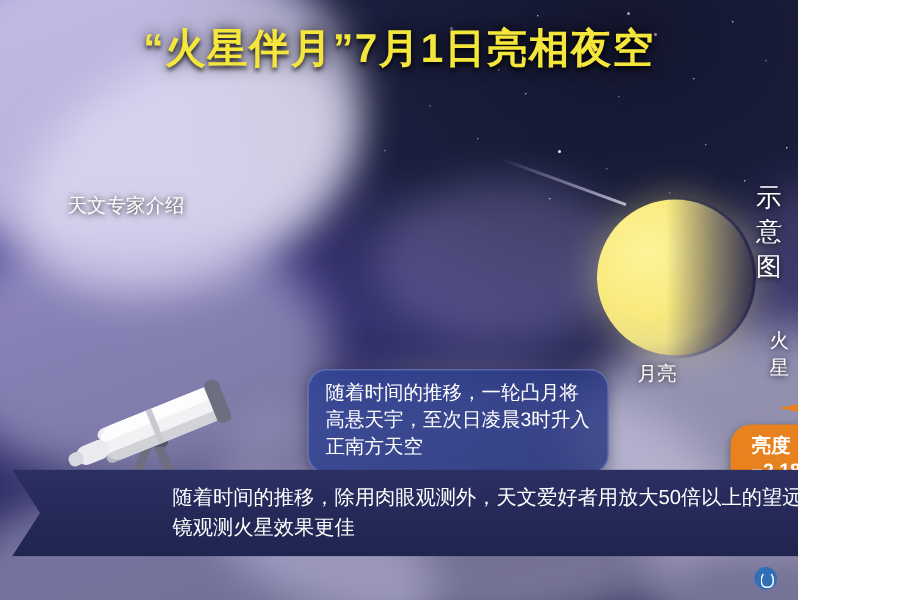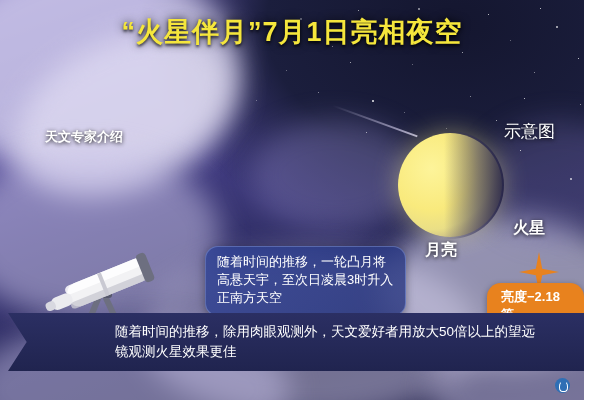--- a/index.html
+++ b/index.html
@@ -1,19 +1,19 @@
 <!DOCTYPE html>
 <html><head>
 <meta charset="utf-8">
 <style>
   html,body{margin:0;padding:0;}
   body{width:600px;height:400px;overflow:hidden;
        font-family:"Liberation Sans","DejaVu Sans",sans-serif;}
 
-  #poster{position:relative;width:584px;height:400px;overflow:hidden;
+  #poster{position:relative;width:532px;height:400px;overflow:hidden;
           background:#1b1d3a;}
 
   
   .sky{position:absolute;inset:0;
        background:
          radial-gradient(ellipse 420px 300px at 78% 6%, #14162f 0%, #1b1e3d 45%, rgba(27,30,61,0) 75%),
          linear-gradient(160deg,#6f63b4 0%, #5b51a3 18%, #3f3a7e 40%, #2a2a5c 62%, #232447 80%, #2c2b55 100%);}
   .cloud{position:absolute;border-radius:50%;filter:blur(14px);pointer-events:none;}
   .c1{left:-60px;top:-40px;width:300px;height:220px;background:rgba(224,220,245,.72);}
   .c2{left:10px;top:40px;width:230px;height:150px;background:rgba(236,233,250,.55);transform:rotate(-25deg);}
@@ -40,26 +40,26 @@
   .moon-shadow{position:absolute;right:-2px;top:-2px;width:60px;height:108px;
         border-radius:0 54px 54px 0/0 54px 54px 0;
         background:linear-gradient(90deg, rgba(40,38,80,0) 0%, rgba(45,42,85,.55) 55%, rgba(35,33,70,.9) 100%);}
   .moon-streak{position:absolute;left:330px;top:120px;width:90px;height:2px;z-index:3;
         background:linear-gradient(90deg,rgba(255,255,255,0),rgba(230,225,255,.75));transform:rotate(20deg);}
 
   
   .mars-star{position:absolute;left:519px;top:252px;width:40px;height:40px;z-index:5;}
 
   
-  .lbl{position:absolute;color:#fff;font-size:16px;font-weight:bold;z-index:6;
+  .lbl{position:absolute;color:#fff;font-size:13px;font-weight:normal;z-index:6;
        text-shadow:0 1px 4px rgba(0,0,0,.9);}
   .lbl-moon{left:425px;top:240px;}
   .lbl-mars{left:513px;top:218px;}
   .lbl-schem{left:504px;top:120px;font-weight:normal;font-size:17px;}
-  .lbl-expert{left:45px;top:128px;font-size:13px;font-weight:bold;}
+  .lbl-expert{left:45px;top:128px;font-size:13px;font-weight:normal;}
 
   
   .box{position:absolute;border-radius:13px;z-index:6;
        background:linear-gradient(135deg, rgba(46,66,150,.80), rgba(38,52,125,.80));
        border:1px solid rgba(140,160,225,.45);
        box-shadow:0 2px 9px rgba(0,0,0,.35);}
   .box-main{left:38px;top:146px;width:286px;padding:7px 12px 9px;}
   .box-head{color:#f5e63c;font-size:18px;font-weight:bold;line-height:24px;margin-bottom:2px;}
   .box-body{color:#fff;font-size:13.5px;line-height:19px;}
   .box-second{left:205px;top:246px;width:177px;padding:6px 11px 8px;}

